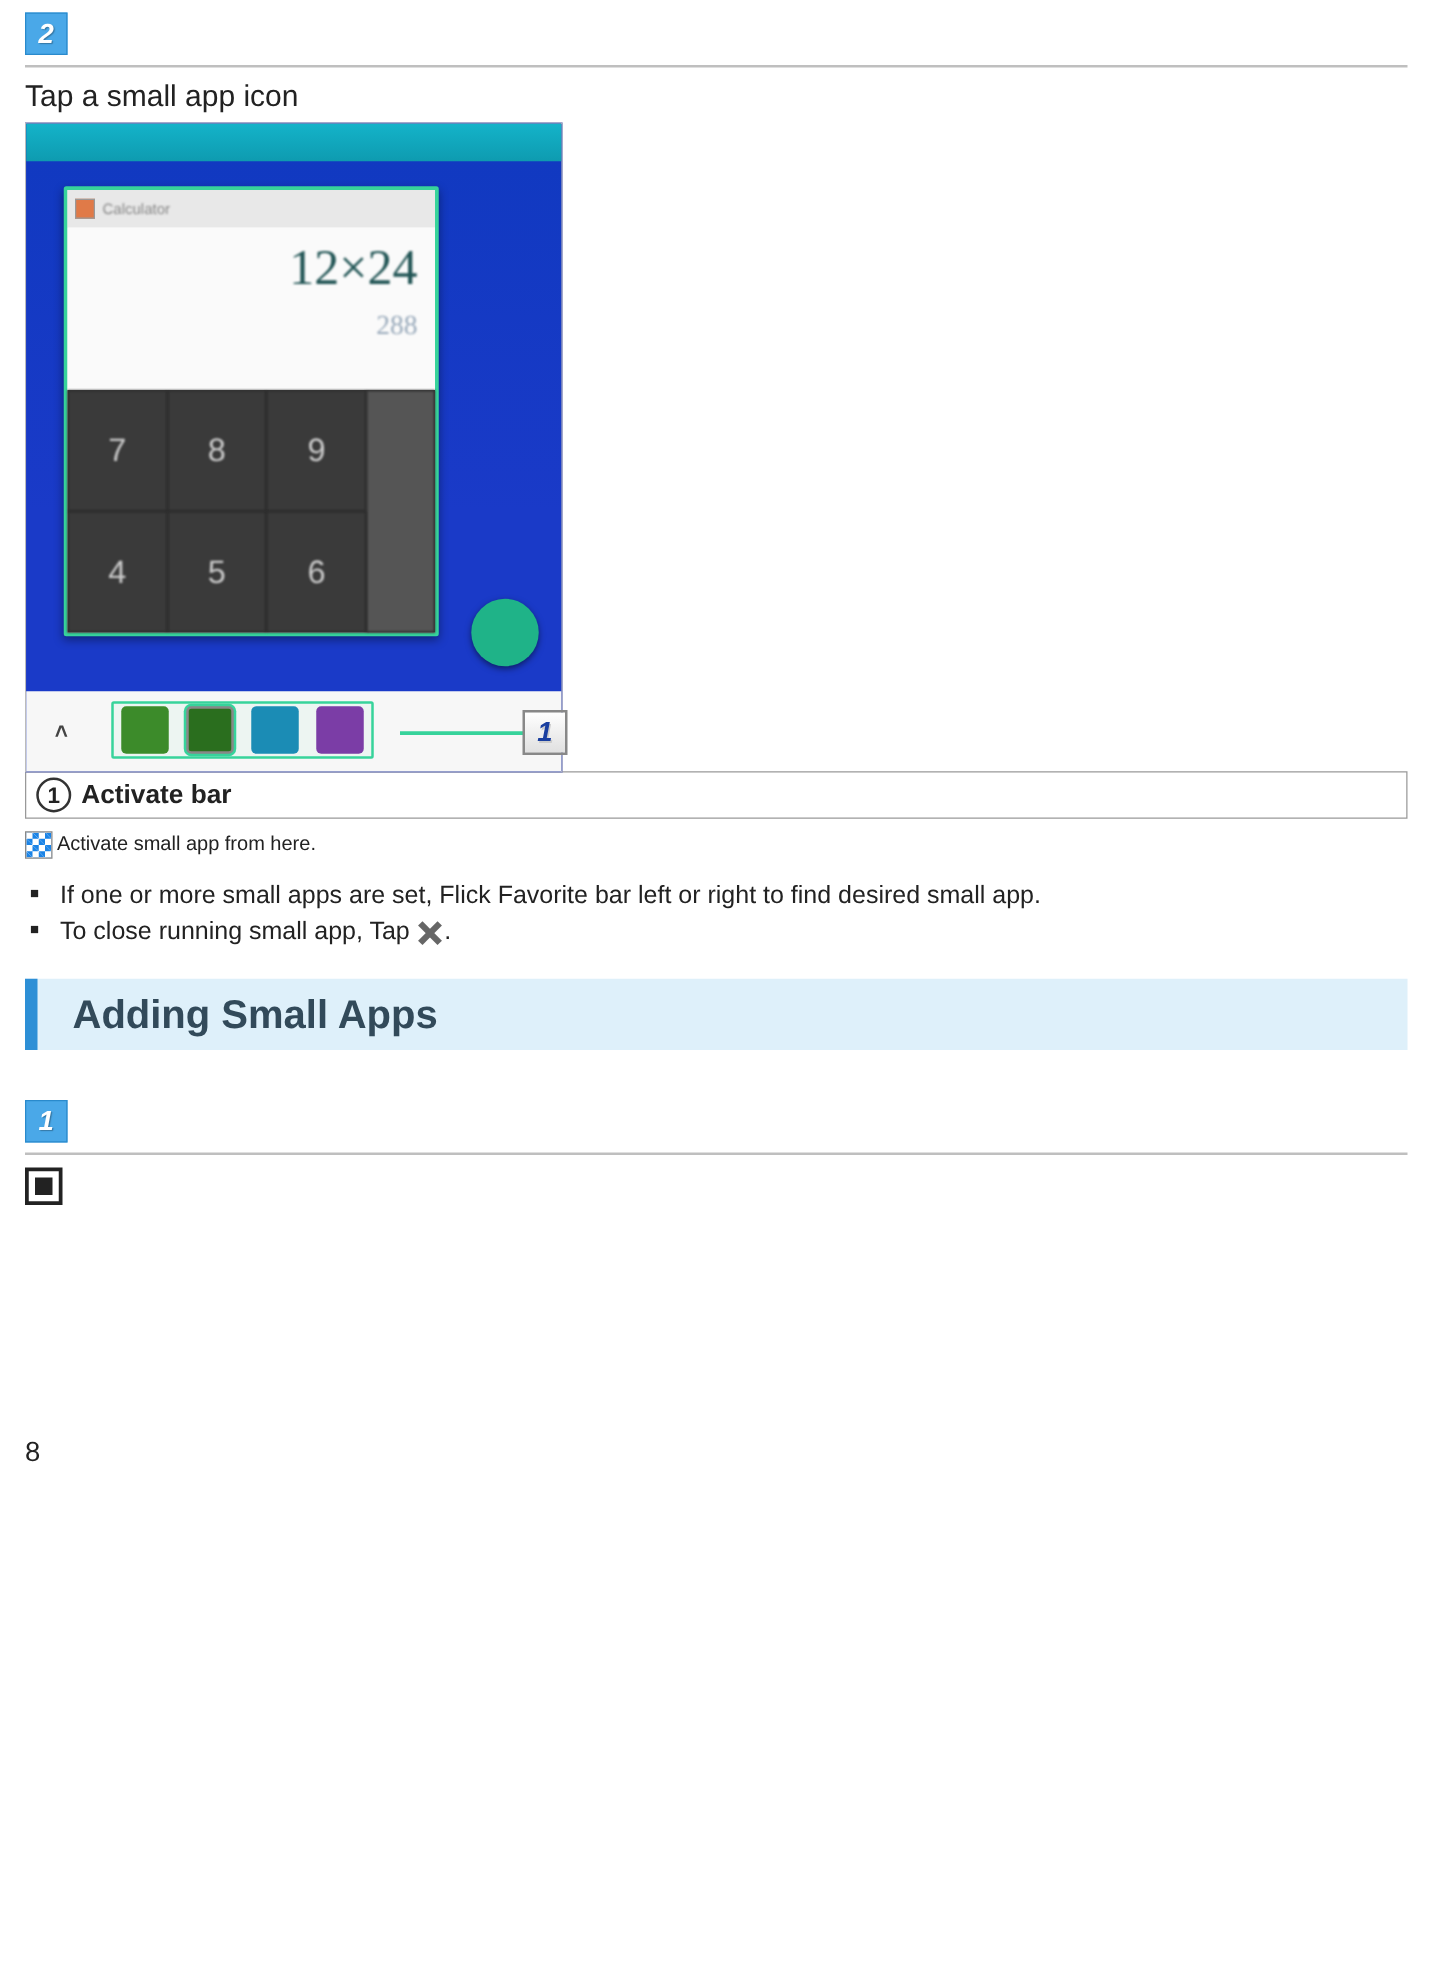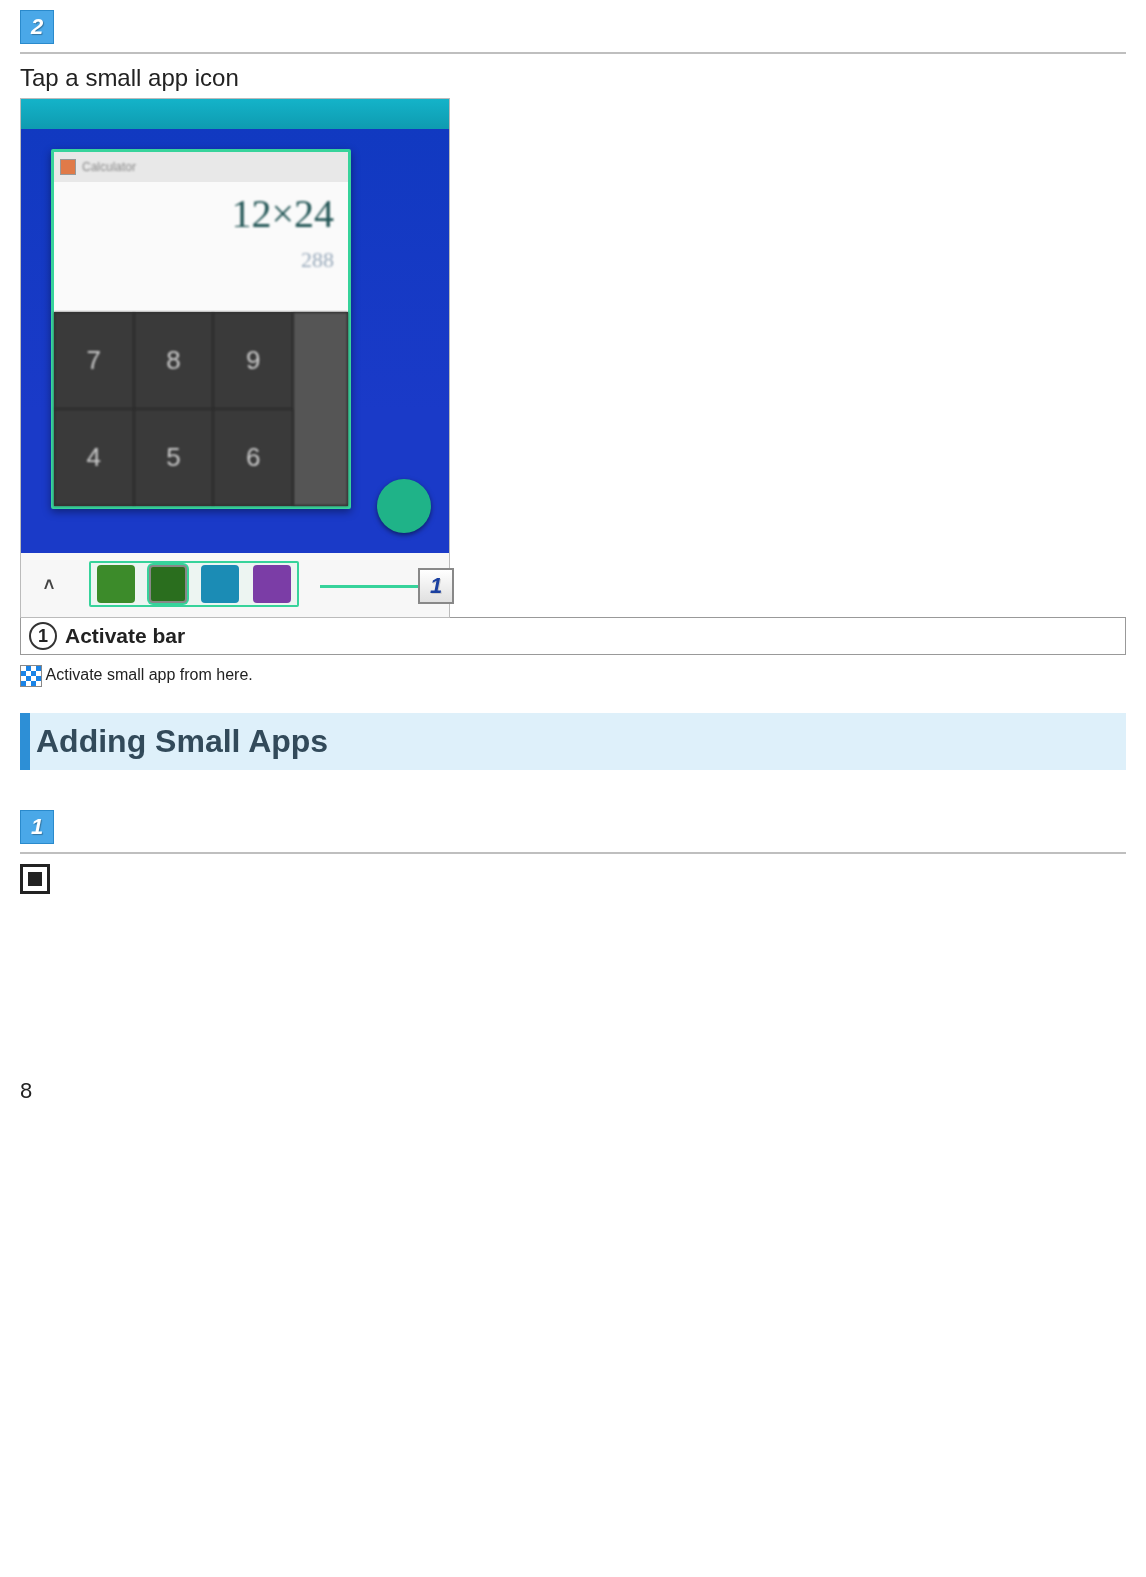--- a/index.html
+++ b/index.html
@@ -161,21 +161,21 @@
     filter:blur(0.5px);
   }
   .close-x::before, .close-x::after {
     content:''; position:absolute; background:#666; width:22px; height:5px; top:9px; left:0;
   }
   .close-x::before{transform:rotate(45deg);}
   .close-x::after{transform:rotate(-45deg);}
   .section-heading {
     background:#def0fa;
     border-left:10px solid #2d8fd6;
-    padding:10px 6px;
+    padding:10px 28px;
     font-size:32px;
     font-weight:bold;
     color:#324a5a;
     margin:26px 0 40px 0;
   }
   .recent-btn {
     width:30px;height:30px;display:inline-block;
     border:3px solid #222;
     background:#fff;
     position:relative;
@@ -239,20 +239,24 @@
   <span class="legend-num">1</span>
   <span class="legend-text">Activate bar</span>
 </div>
 
 <div class="body-text">
   <span class="checker-icon"></span>
   <span>Activate small app from here.</span>
 </div>
 
 <ul class="square">
+  <li>If one or more small apps are set, Flick Favorite bar left or right to find desired small app.</li>
+  <li>
+    <span>To close running small app, Tap </span><span class="close-x"></span><span>.</span>
+  </li>
 </ul>
 
 <div class="section-heading">Adding Small Apps</div>
 
 
 <span class="step-badge">1</span>
 <hr class="divider">
 
 <div>
   <span class="recent-btn"></span>

